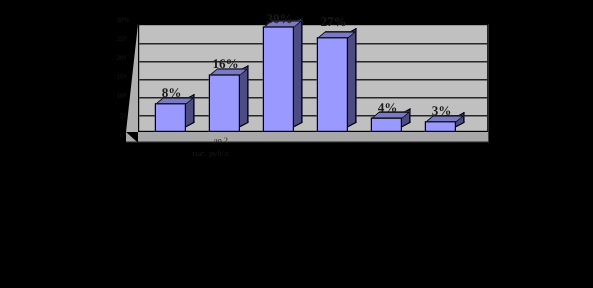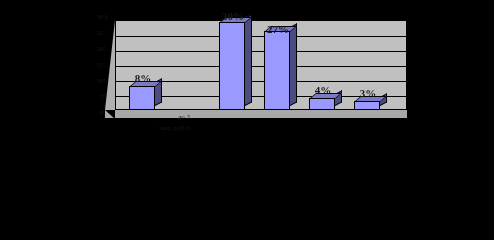--- a/index.html
+++ b/index.html
@@ -124,37 +124,45 @@
 
       <div class="bar-slot" style="left:14px;">
         <div class="bar3d" style="height:24px;">
           <div class="bar-side"></div>
           <div class="bar-top"></div>
           <div class="bar-front"></div>
         </div>
         <div class="bar-label" style="bottom:26px;">8%</div>
       </div>
 
+      <div class="bar-slot" style="left:59px;">
+        <div class="bar3d" style="height:48px;">
+          <div class="bar-side"></div>
+          <div class="bar-top"></div>
+          <div class="bar-front"></div>
+        </div>
+        <div class="bar-label" style="bottom:50px;">16%</div>
+      </div>
 
       <div class="bar-slot" style="left:104px;">
         <div class="bar3d" style="height:88px;">
           <div class="bar-side"></div>
           <div class="bar-top"></div>
           <div class="bar-front"></div>
         </div>
         <div class="bar-label" style="bottom:88px;">30%</div>
       </div>
 
       <div class="bar-slot" style="left:149px;">
         <div class="bar3d" style="height:79px;">
           <div class="bar-side"></div>
           <div class="bar-top"></div>
           <div class="bar-front"></div>
         </div>
-        <div class="bar-label" style="bottom:75px;font-family:Liberation Serif, serif;">27%</div>
+        <div class="bar-label" style="bottom:85px;font-family:Liberation Serif, serif;">27%</div>
       </div>
 
       <div class="bar-slot" style="left:194px;">
         <div class="bar3d" style="height:12px;">
           <div class="bar-side"></div>
           <div class="bar-top"></div>
           <div class="bar-front"></div>
         </div>
         <div class="bar-label" style="bottom:14px;">4%</div>
       </div>

